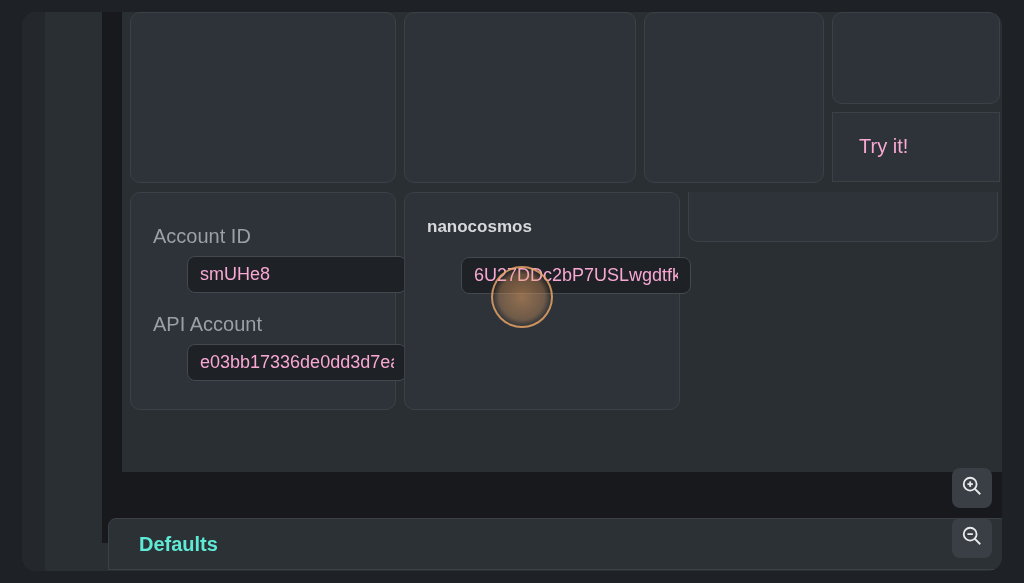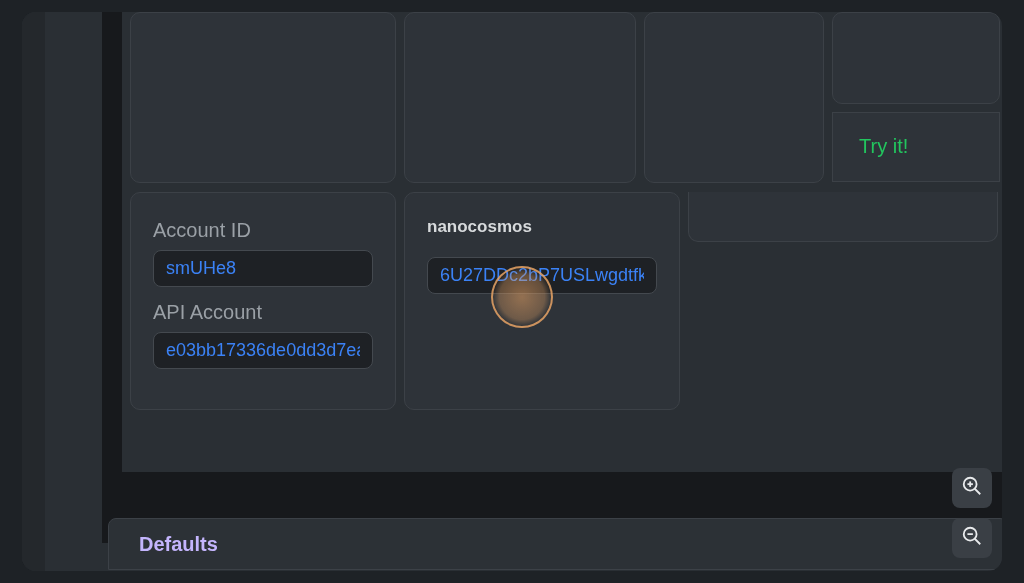--- a/index.html
+++ b/index.html
@@ -53,21 +53,21 @@
   .tryit-bar {
     position: absolute;
     left: 810px;
     top: 100px;
     width: 168px;
     height: 70px;
     background: #2e3339;
     border: 1px solid #3c4147;
     border-radius: 0 0 0 0;
     padding: 22px 0 0 26px;
-    color: #22c55e;
+    color: #f9a8d4;
     font-size: 20px;
   }
 
   
   .mid-card {
     position: absolute;
     top: 180px;
     background: #2e3339;
     border: 1px solid #3c4147;
     border-radius: 10px;
@@ -89,42 +89,43 @@
     top: 180px;
     height: 50px;
     border-radius: 0 0 10px 10px;
     border-top: none;
   }
 
   .label {
     color: #9aa0a6;
     font-size: 20px;
     margin-bottom: 8px;
-    margin-top: 2px;
+    margin-top: 8px;
   }
   .provider-name {
     color: #d7dadc;
     font-size: 17px;
     font-weight: 600;
     margin-bottom: 20px;
   }
   .input {
     width: 100%;
     height: 37px;
     background: #1e2125;
     border: 1px solid #44494f;
     border-radius: 8px;
-    color: #3b82f6;
+    color: #f9a8d4;
     padding: 1px 12px;
     font-size: 18px;
     font-family: inherit;
     outline: none;
     margin-bottom: 12px;
     overflow: hidden;
     white-space: nowrap;
+    margin-left: 34px;
   }
 
   
   .bottom-dark {
     position: absolute;
     left: 86px;
     top: 460px;
     width: 900px;
     height: 60px;
     background: #17191c;
@@ -132,21 +133,21 @@
   .defaults-bar {
     position: absolute;
     left: 86px;
     top: 506px;
     width: 900px;
     height: 52px;
     background: #2c3136;
     border: 1px solid #3c4147;
     border-radius: 8px 8px 0 0;
     padding: 14px 0 0 30px;
-    color: #c4b5fd;
+    color: #5eead4;
     font-size: 20px;
     font-weight: 600;
   }
 
   
   .highlight {
     position: absolute;
     left: 469px;
     top: 254px;
     width: 62px;

